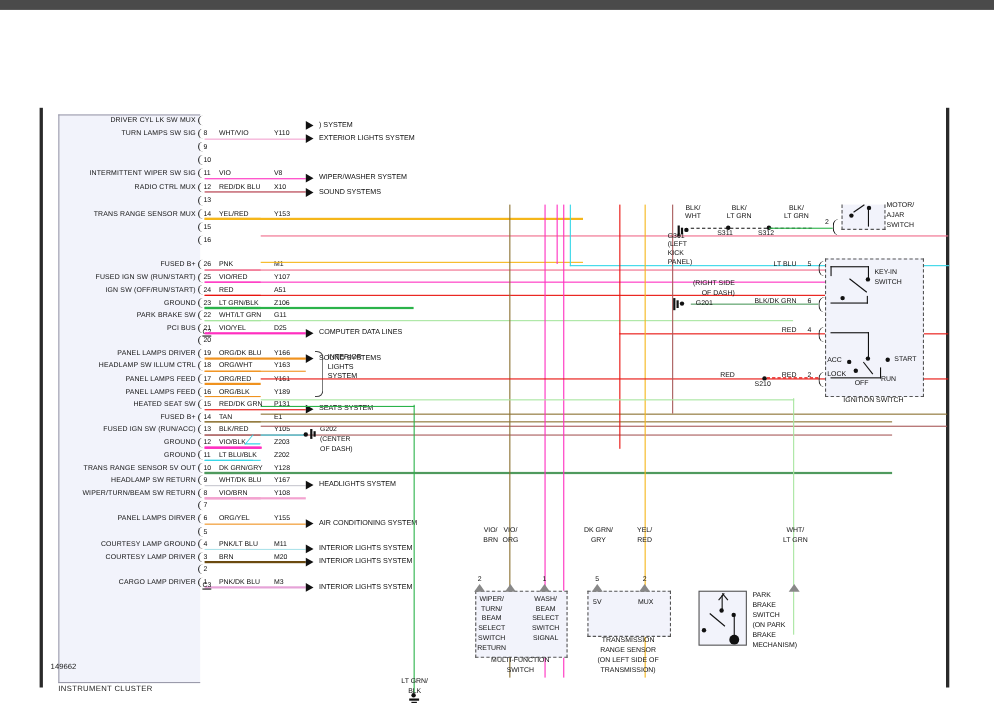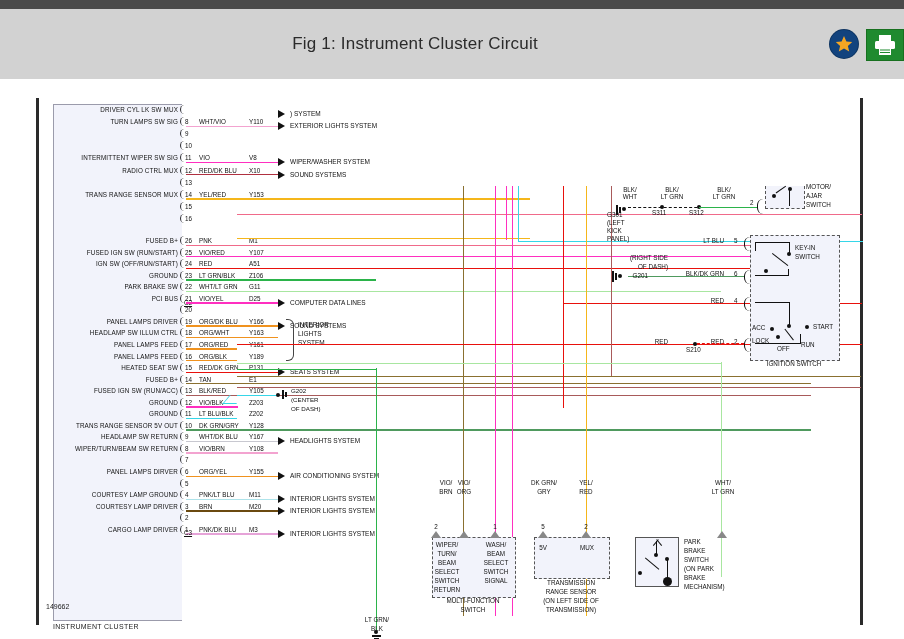--- a/index.html
+++ b/index.html
@@ -70,39 +70,20 @@
   .gnd{position:absolute;}
   .splice-label{position:absolute;font-size:6.2px;color:#111;}
 </style>
 </head>
 <body>
 
 <div id="app">
 
   <div class="topbar"></div>
 
-  <div class="header">
-    <div class="header-title">Fig 1: Instrument Cluster Circuit</div>
-
-    <div class="icon-star">
-      <svg width="20" height="20" viewBox="0 0 20 20">
-          <polygon points="10,2 12.4,7.4 18.2,8 13.9,11.9 15.2,17.6 10,14.6 4.8,17.6 6.1,11.9 1.8,8 7.6,7.4" fill="#f5a623"></polygon>
-        </svg>
-    </div>
-
-    <div class="icon-print">
-      <svg width="24" height="22" viewBox="0 0 24 22">
-        <rect x="6" y="1" width="12" height="6" fill="#ffffff"></rect>
-        <rect x="2" y="7" width="20" height="8" rx="1.5" fill="#ffffff"></rect>
-        <rect x="6" y="14" width="12" height="7" fill="#ffffff"></rect>
-        <rect x="7" y="15.5" width="10" height="1" fill="#1f8a2f"></rect>
-        <rect x="7" y="18" width="10" height="1" fill="#1f8a2f"></rect>
-      </svg>
-    </div>
-  </div>
 
   <div class="canvas">
     <div class="border-left"></div>
     <div class="border-right"></div>
 
     <div class="cluster-box"></div>
     <div class="cluster-caption">INSTRUMENT CLUSTER</div>
     <div class="fig-number">149662</div>
 
     <div id="c2-block">

